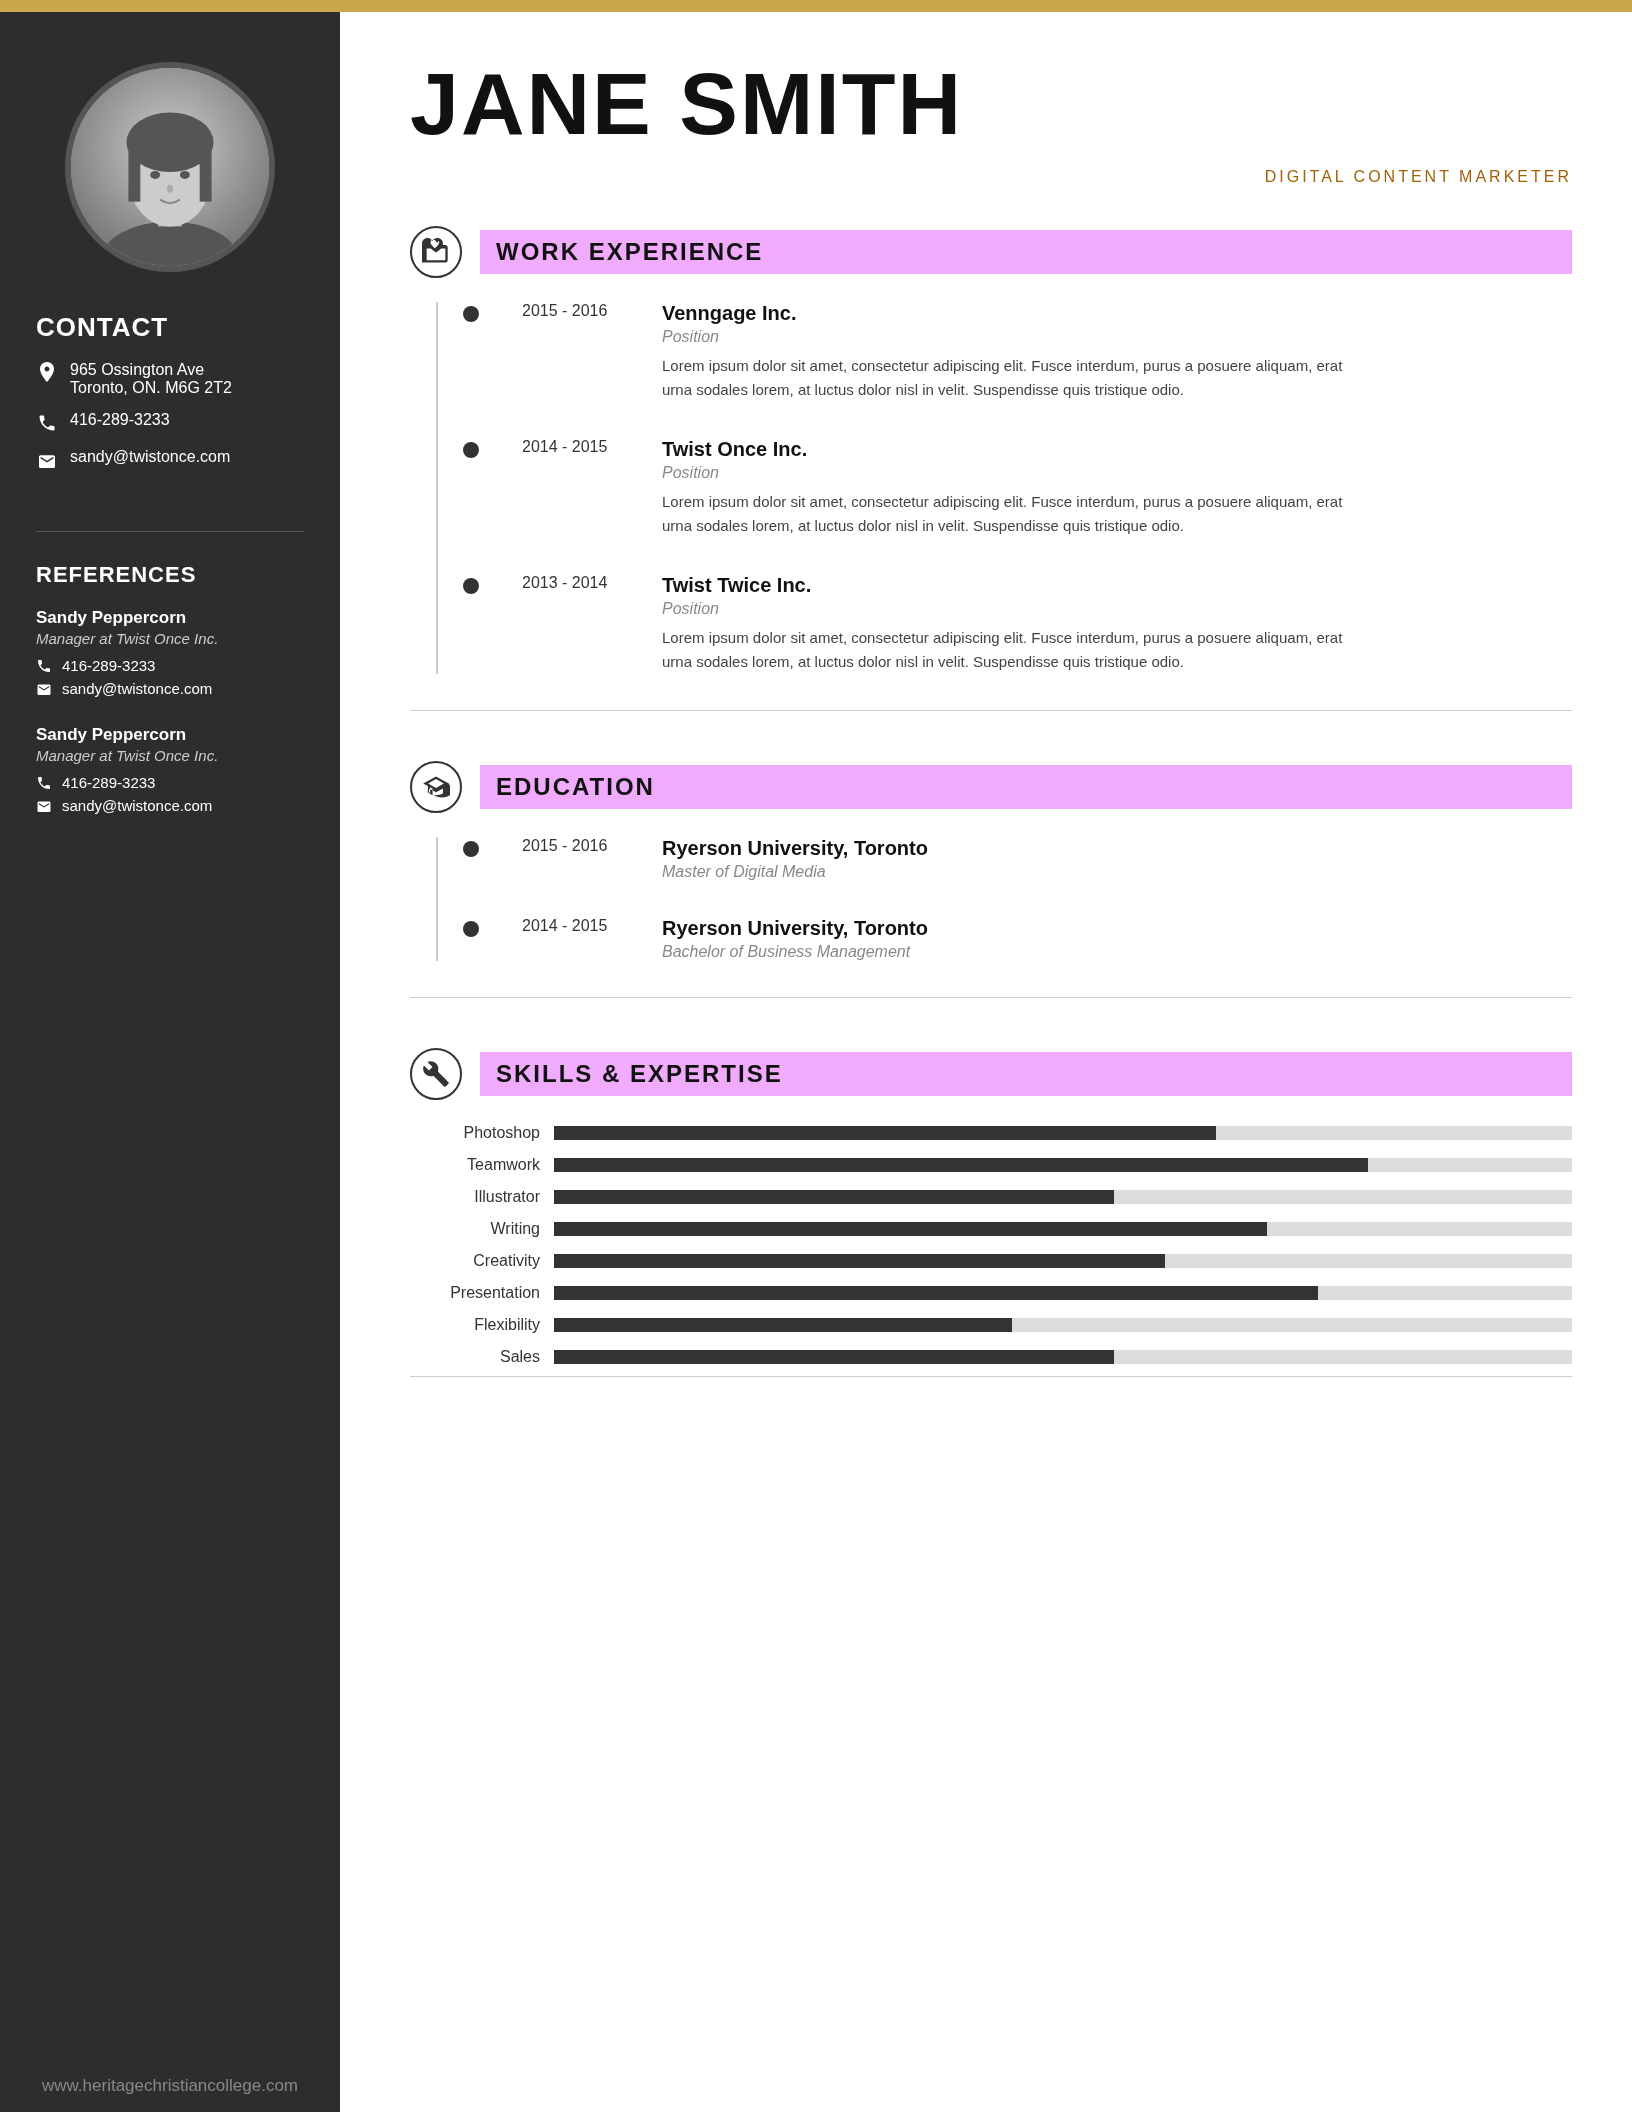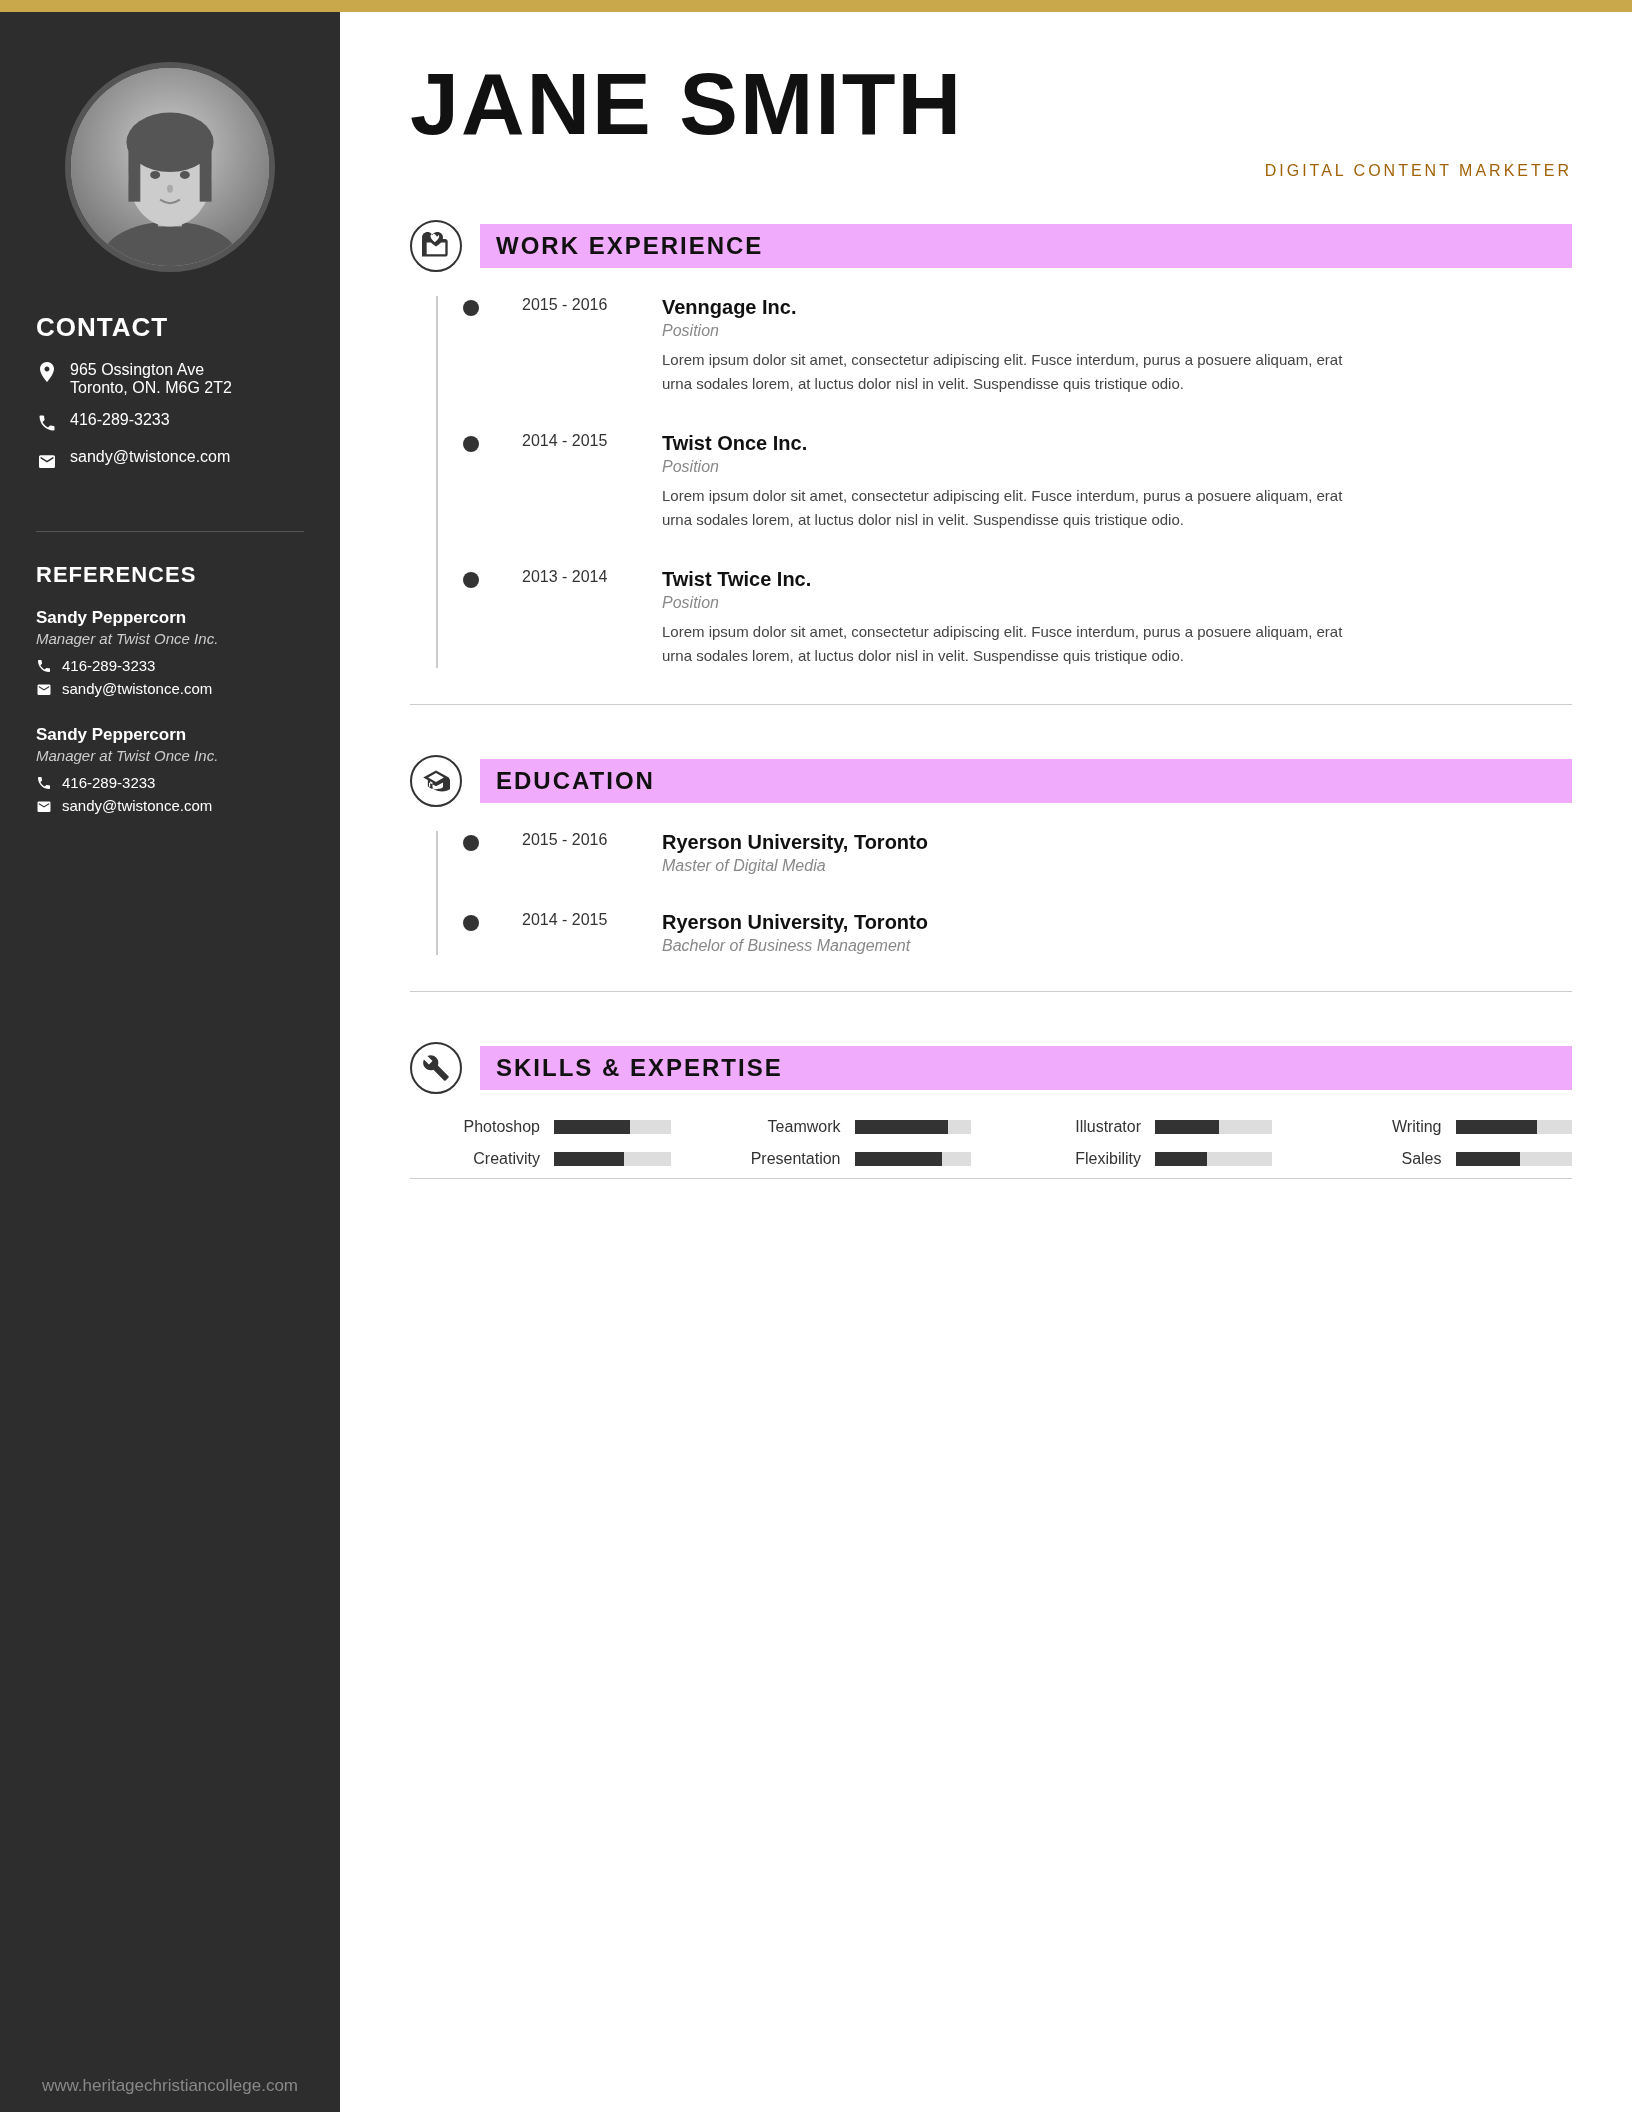--- a/index.html
+++ b/index.html
@@ -154,21 +154,21 @@
       margin-bottom: 40px;
       margin-top: 0;
     }
     .full-name {
       font-size: 88px;
       font-weight: 900;
       text-transform: uppercase;
       letter-spacing: 2px;
       color: #111;
       line-height: 1;
-      margin-bottom: 14px;
+      margin-bottom: 20px;
     }
     .job-title {
       font-size: 16px;
       letter-spacing: 3px;
       text-transform: uppercase;
       color: #a16207;
       font-weight: 400;
       text-align: right;
     }
 
@@ -264,21 +264,21 @@
     }
     .timeline-degree {
       font-size: 16px;
       color: #888;
       font-style: italic;
     }
 
     
     .skills-grid {
       display: grid;
-      grid-template-columns: 1fr 1fr 1fr 1fr;
+      grid-template-columns: 1fr;
       gap: 14px 60px;
       padding-left: 20px;
     }
     .skill-row {
       display: flex;
       align-items: center;
       gap: 14px;
     }
     .skill-name {
       font-size: 16px;

